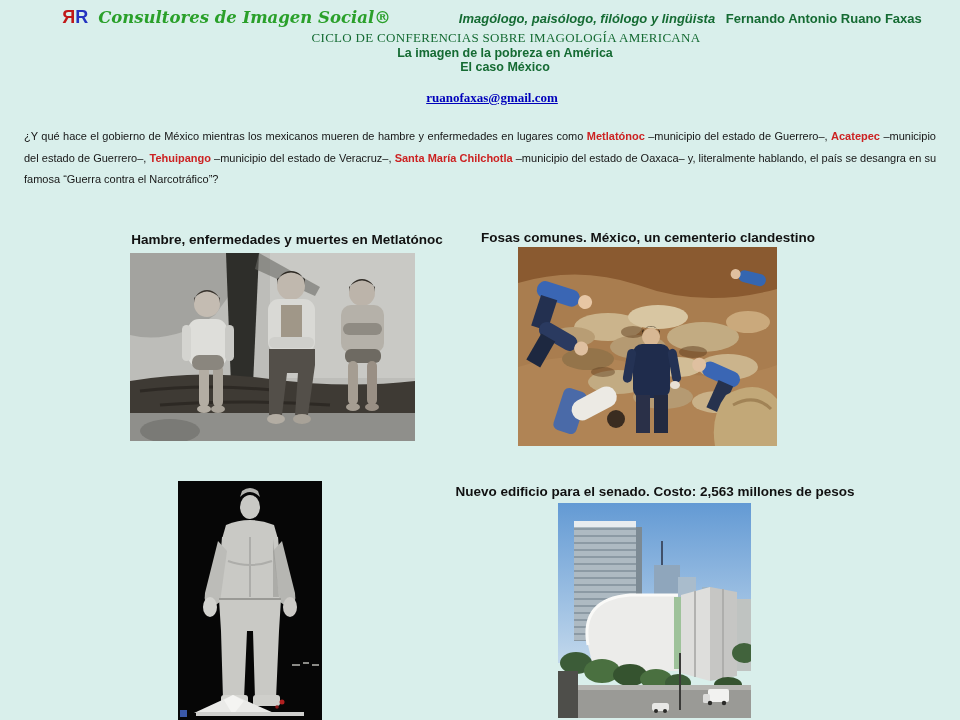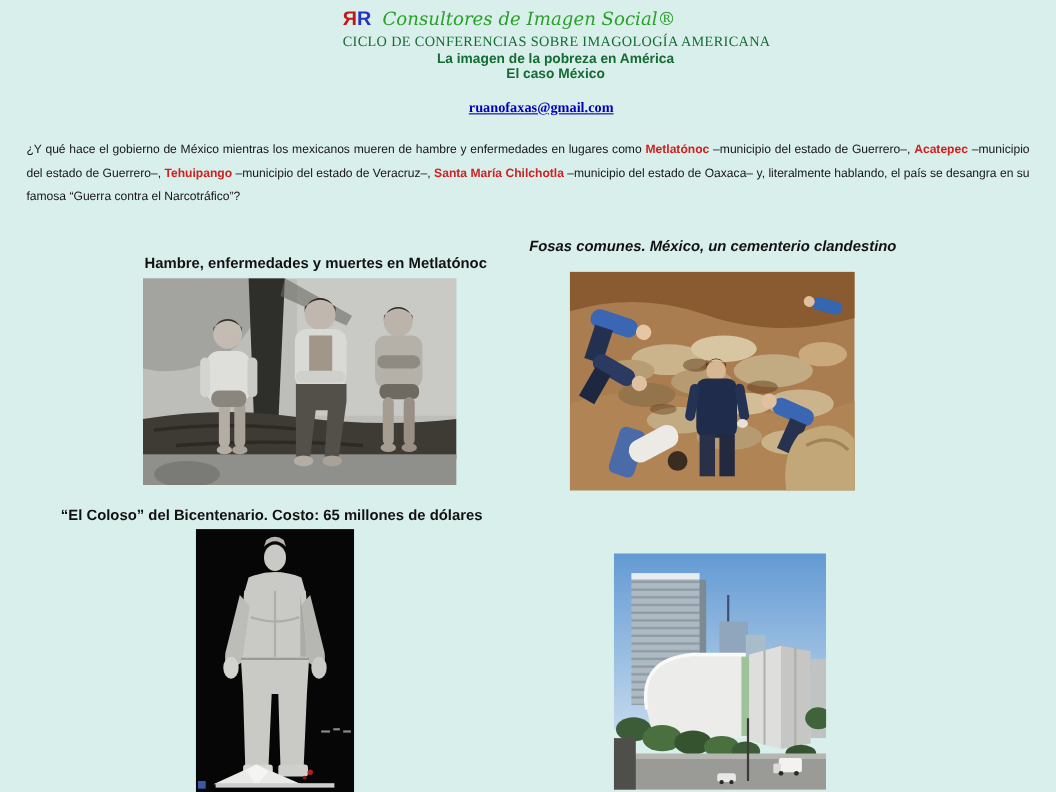--- a/index.html
+++ b/index.html
@@ -11,21 +11,21 @@
   }
   .slide{position:relative;width:960px;height:720px;background:var(--background,#d9efeb);}
 
   
   .hdr{position:absolute;top:7px;left:12px;width:100%;text-align:center;}
   .hdr-line1{display:flex;justify-content:center;align-items:baseline;gap:10px;white-space:nowrap;}
   .logo{font-size:18px;font-weight:bold;letter-spacing:0px;}
   .logo .ya{color:var(--logo-red,#c01818);}
   .logo .rr{color:var(--logo-blue,#2433c0);}
   .brand{
-    font-family:"DejaVu Serif",serif;font-style:italic;font-weight:normal;
+    font-family:"DejaVu Serif",serif;font-style:italic;font-weight:bold;
     font-size:16.5px;color:var(--brand-green,#2aa02a);margin-right:58px;
   }
   .creds{font-size:13px;color:var(--dark-green,#156b33);}
   .creds .cred-italic{font-style:italic;font-weight:bold;}
   .creds .author{font-weight:bold;margin-left:7px;}
   .series{font-family:"Liberation Serif",serif;font-weight:normal;font-size:13px;
     color:var(--dark-green,#156b33);margin-top:2px;letter-spacing:.3px;margin-left:28px;}
   .hline{font-weight:bold;font-size:12.5px;color:var(--dark-green,#156b33);margin-top:1px;line-height:13px;margin-left:26px;}
   .country{font-family:"Liberation Serif",serif;font-weight:bold;font-size:13px;
     color:var(--bright-green,#2f8f3f);margin-top:1px;}
@@ -36,39 +36,43 @@
   .lead{
     position:absolute;left:24px;top:126px;width:912px;margin:0;
     font-size:11px;line-height:21.5px;text-align:justify;
     color:var(--text,#161616);
   }
   .lead .hl{color:var(--highlight-red,#cc2222);font-weight:bold;}
 
   
   .cap{position:absolute;font-weight:bold;font-size:13.5px;color:#111;text-align:center;}
   .cap1{left:122px;top:232px;width:330px;}
-  .cap2{left:478px;top:216px;width:340px;font-style:italic;}
+  .cap2{left:478px;top:230px;width:340px;}
   .cap3{left:47px;top:461px;width:400px;}
   .cap4{left:445px;top:484px;width:420px;}
   .photo{position:absolute;display:block;}
   .ph1{left:130px;top:253px;width:285px;height:188px;}
   .ph2{left:518px;top:247px;width:259px;height:199px;}
   .ph3{left:178px;top:481px;width:144px;height:239px;}
   .ph4{left:558px;top:503px;width:193px;height:215px;}
   svg{display:block;}
 </style>
 </head>
 <body>
 
 <div class="slide">
 
   <header class="hdr">
     <div class="hdr-line1">
       <span class="logo"><span class="ya">Я</span><span class="rr">R</span></span>
       <span class="brand">Consultores de Imagen Social®</span>
+      <span class="creds">
+        <span class="cred-italic">Imagólogo, paisólogo, filólogo y lingüista</span>
+        <span class="author">Fernando Antonio Ruano Faxas</span>
+      </span>
     </div>
     <div class="series">CICLO DE CONFERENCIAS SOBRE IMAGOLOGÍA AMERICANA</div>
     <div class="hline">La imagen de la pobreza en América</div>
     <div class="hline">El caso México</div>
     <div><a class="email">ruanofaxas@gmail.com</a></div>
   </header>
 
   <p class="lead"><span>¿Y qué hace el gobierno de México mientras los mexicanos mueren de hambre y enfermedades en lugares como </span><span class="hl">Metlatónoc</span><span> –municipio del estado de Guerrero–, </span><span class="hl">Acatepec</span><span> –municipio del estado de Guerrero–, </span><span class="hl">Tehuipango</span><span> –municipio del estado de Veracruz–, </span><span class="hl">Santa María Chilchotla</span><span> –municipio del estado de Oaxaca– y, literalmente hablando, el país se desangra en su famosa “Guerra contra el Narcotráfico”?</span></p>
 
   <div class="cap cap1">Hambre, enfermedades y muertes en Metlatónoc</div>
@@ -180,21 +184,20 @@
 
       <g transform="translate(222,22) rotate(14)">
         <rect width="28" height="12" rx="6" fill="#3566b0"></rect>
         <circle cx="-3" cy="6" r="5" fill="#e0c0a0"></circle>
       </g>
       <path d="M208,148 q32,-18 51,4 v47 h-62 q-5,-30 11,-51 Z" fill="#c2a878"></path>
       <path d="M215,158 q22,-12 38,4" stroke="#8a6a40" stroke-width="3" fill="none" opacity="0.6"></path>
     </svg>
   </div>
 
-  <div class="cap cap3">“El Coloso” del Bicentenario. Costo: 65 millones de dólares</div>
   <div class="photo ph3">
     <svg viewBox="0 0 144 239" width="144" height="239">
       <rect width="144" height="239" fill="#060606"></rect>
       <g fill="#c9c9c5">
         <ellipse cx="72" cy="26" rx="10" ry="12"></ellipse>
         <path d="M62,16 q10,-10 20,0 l-2,-6 q-8,-6 -16,0 Z" fill="#b2b2ae"></path>
         <path d="M48,44 Q72,34 96,44 L100,58 L44,58 Z"></path>
         <path d="M44,56 L100,56 L105,118 L39,118 Z"></path>
         <path d="M40,60 L27,112 Q25,124 33,127 L42,121 L49,70 Z" fill="#bcbcb8"></path>
         <path d="M104,60 L117,112 Q119,124 111,127 L102,121 L95,70 Z" fill="#b6b6b2"></path>
@@ -216,20 +219,21 @@
       <circle cx="99" cy="226" r="1.8" fill="#8a1616"></circle>
       <g fill="#8a8a86">
         <rect x="114" y="183" width="8" height="2"></rect>
         <rect x="125" y="181" width="6" height="2"></rect>
         <rect x="134" y="183" width="7" height="2"></rect>
       </g>
       <rect x="2" y="229" width="7" height="7" fill="#3a58a8"></rect>
     </svg>
   </div>
 
+  <div class="cap cap4">Nuevo edificio para el senado. Costo: 2,563 millones de pesos</div>
   <div class="photo ph4">
     <svg viewBox="0 0 193 215" width="193" height="215">
       <defs>
         <linearGradient id="sky4" x1="0" y1="0" x2="0" y2="1">
           <stop offset="0" stop-color="#639ad4"></stop>
           <stop offset="1" stop-color="#c2d8ec"></stop>
         </linearGradient>
         <pattern id="floors4" width="6" height="7" patternUnits="userSpaceOnUse">
           <rect width="6" height="7" fill="#aebac2"></rect>
           <rect y="4" width="6" height="2" fill="#8c9aa4"></rect>

